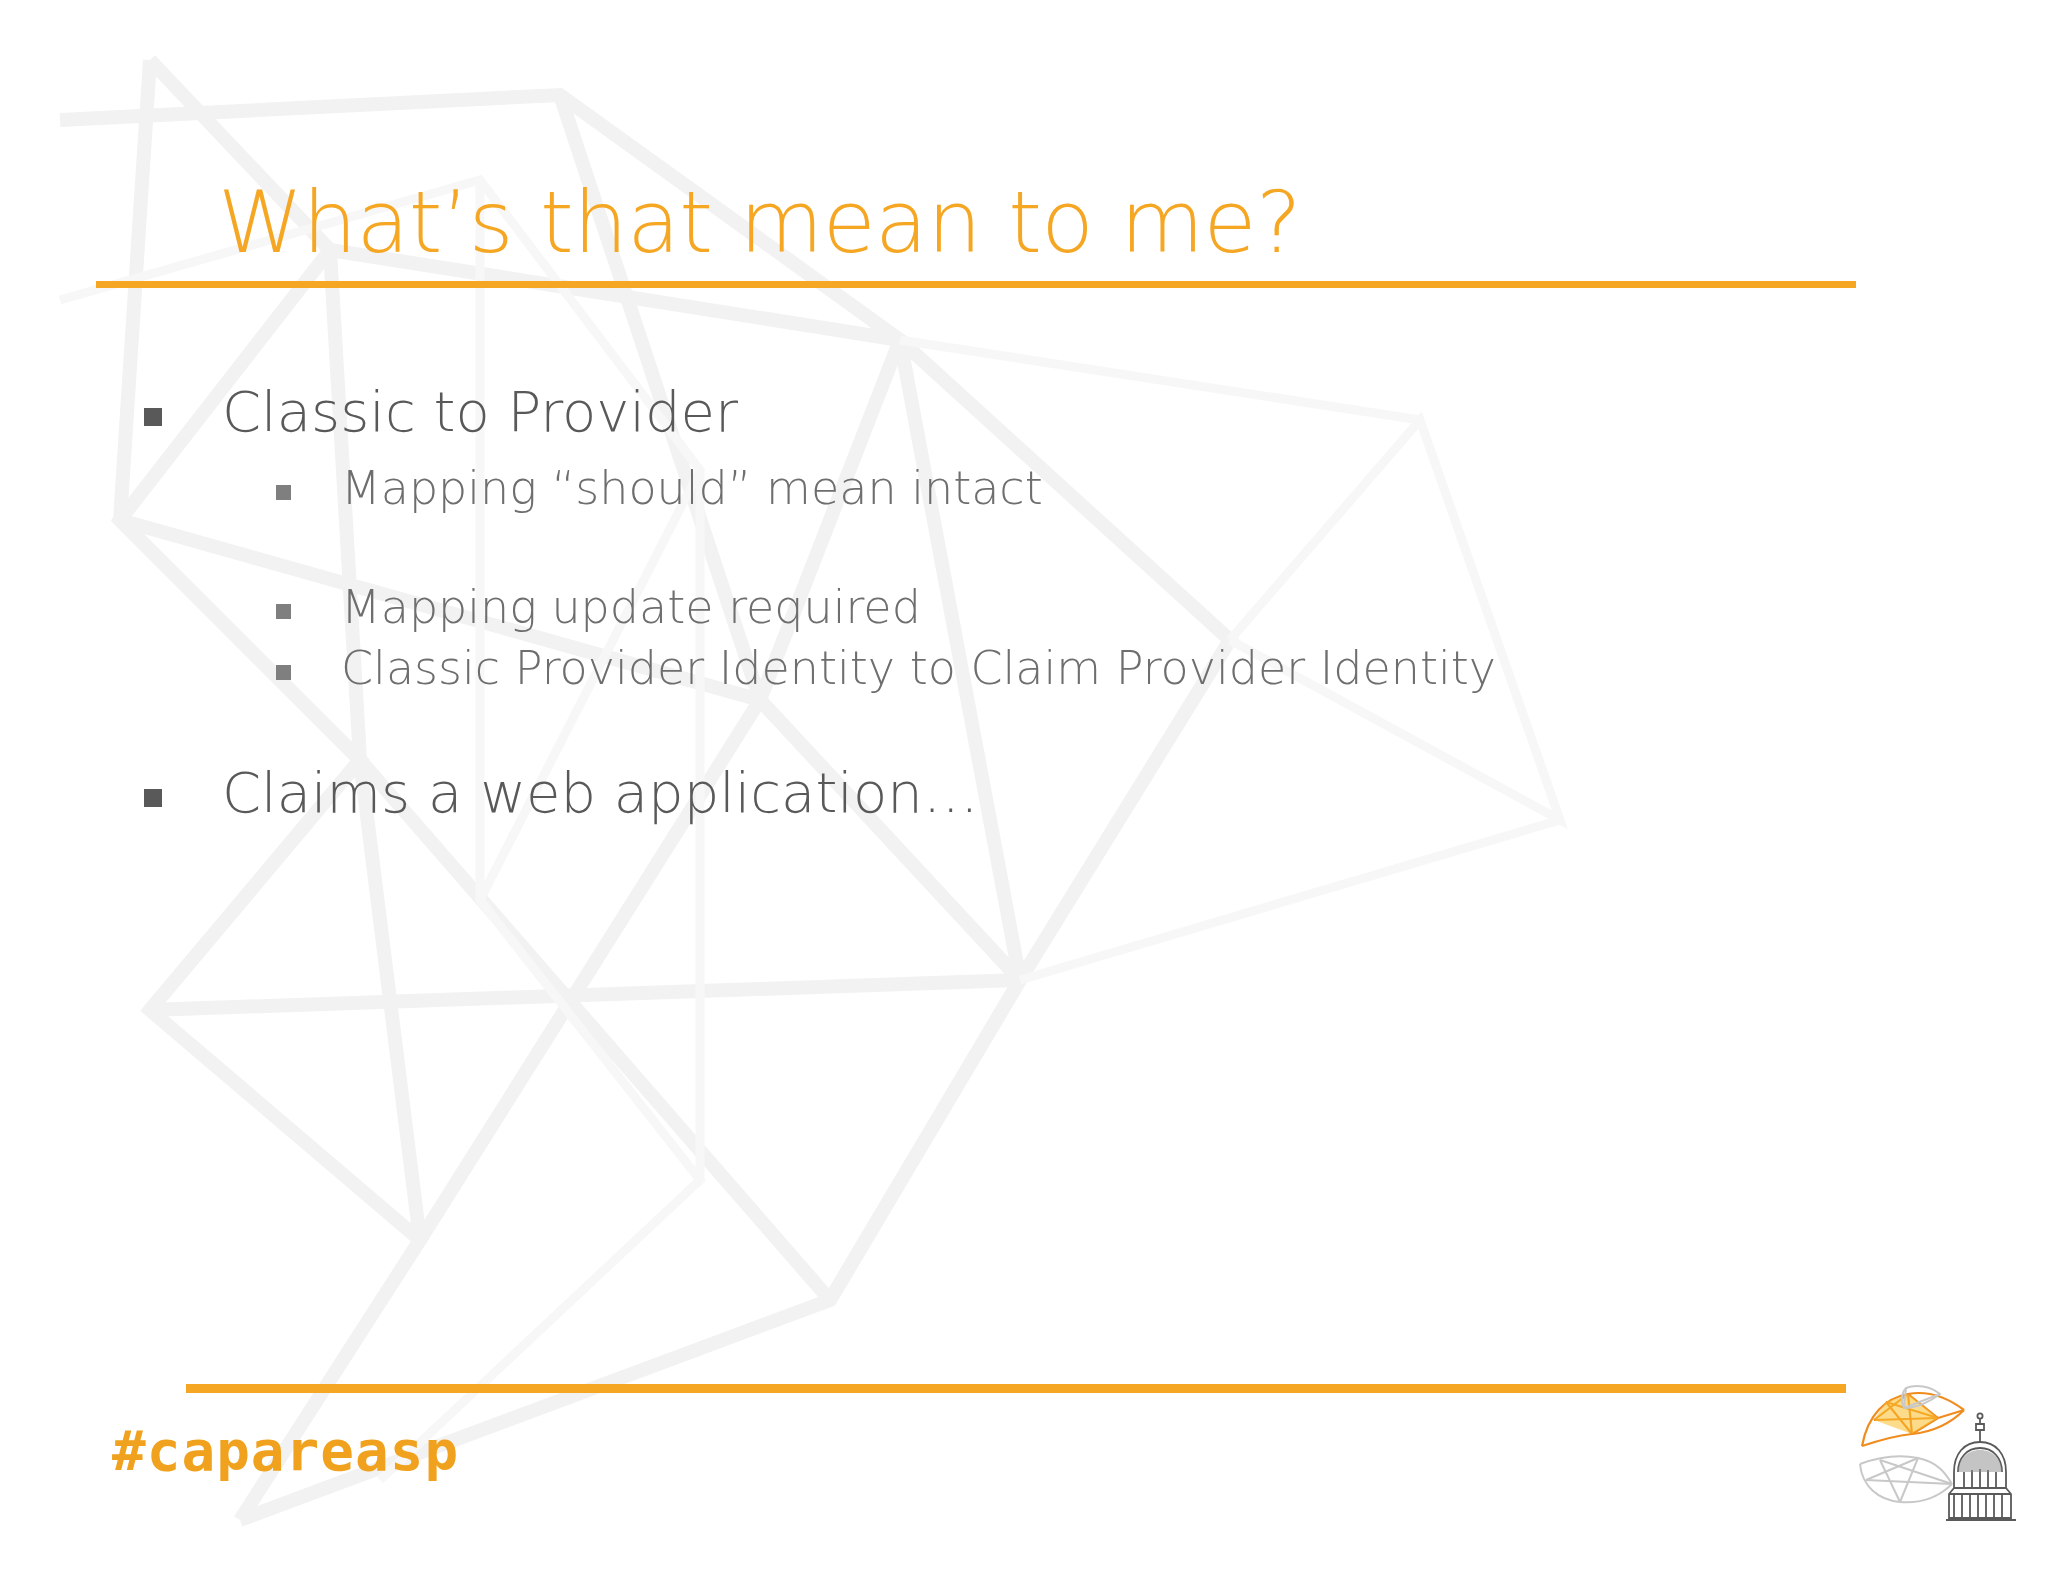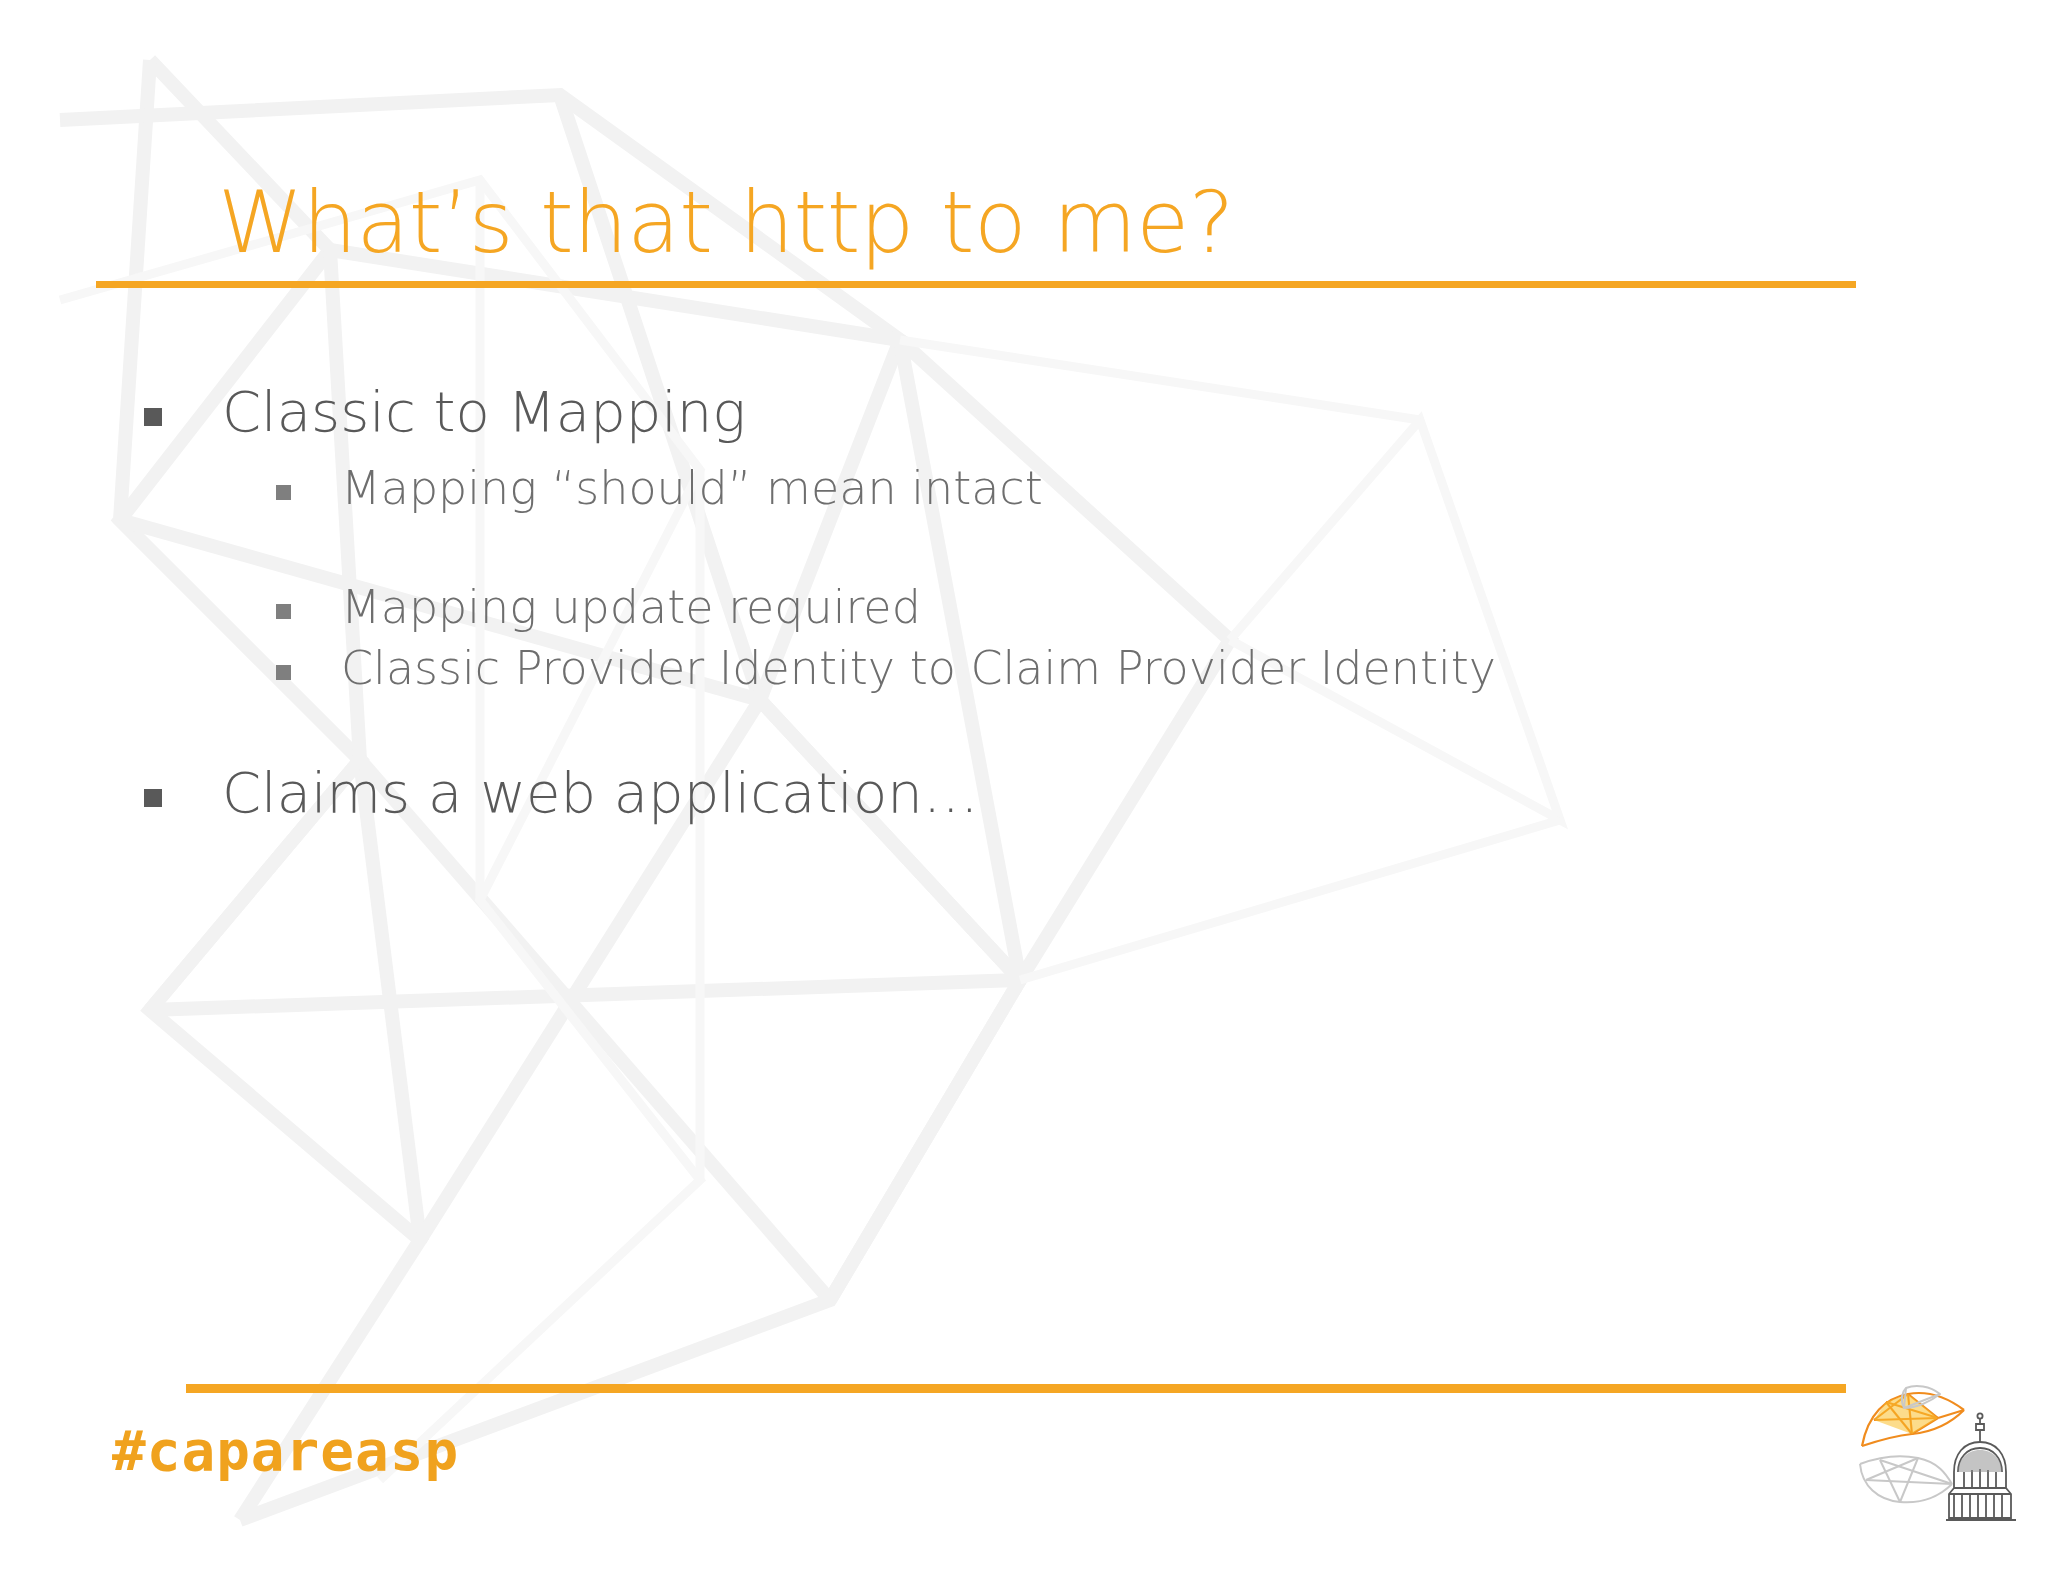--- a/index.html
+++ b/index.html
@@ -170,30 +170,30 @@
       <path d="M 60 300 L 480 180 L 700 470 L 480 900 L 700 1180 L 380 1480"></path>
       <path d="M 480 180 L 480 900"></path>
       <path d="M 700 470 L 700 1180"></path>
       <path d="M 1230 640 L 1420 420 L 1560 820 L 1230 640"></path>
       <path d="M 1020 980 L 1560 820"></path>
       <path d="M 900 340 L 1420 420"></path>
     </g>
   </svg>
 
   <div class="title-block">
-    <div class="slide-title">What’s that http to me?</div>
+    <div class="slide-title">What’s that mean to me?</div>
     <div class="title-rule"></div>
   </div>
 
   <div class="body-block">
 
     <div class="group">
       <div class="bullet-l1">
         <span class="marker-l1"></span>
-        <span class="text-l1">Classic to Mapping</span>
+        <span class="text-l1">Classic to Provider</span>
       </div>
       <div class="bullet-l2">
         <span class="marker-l2"></span>
         <span class="text-l2">Mapping “should” mean intact</span>
       </div>
     </div>
 
     <div class="group">
       <div class="bullet-l2">
         <span class="marker-l2"></span>

